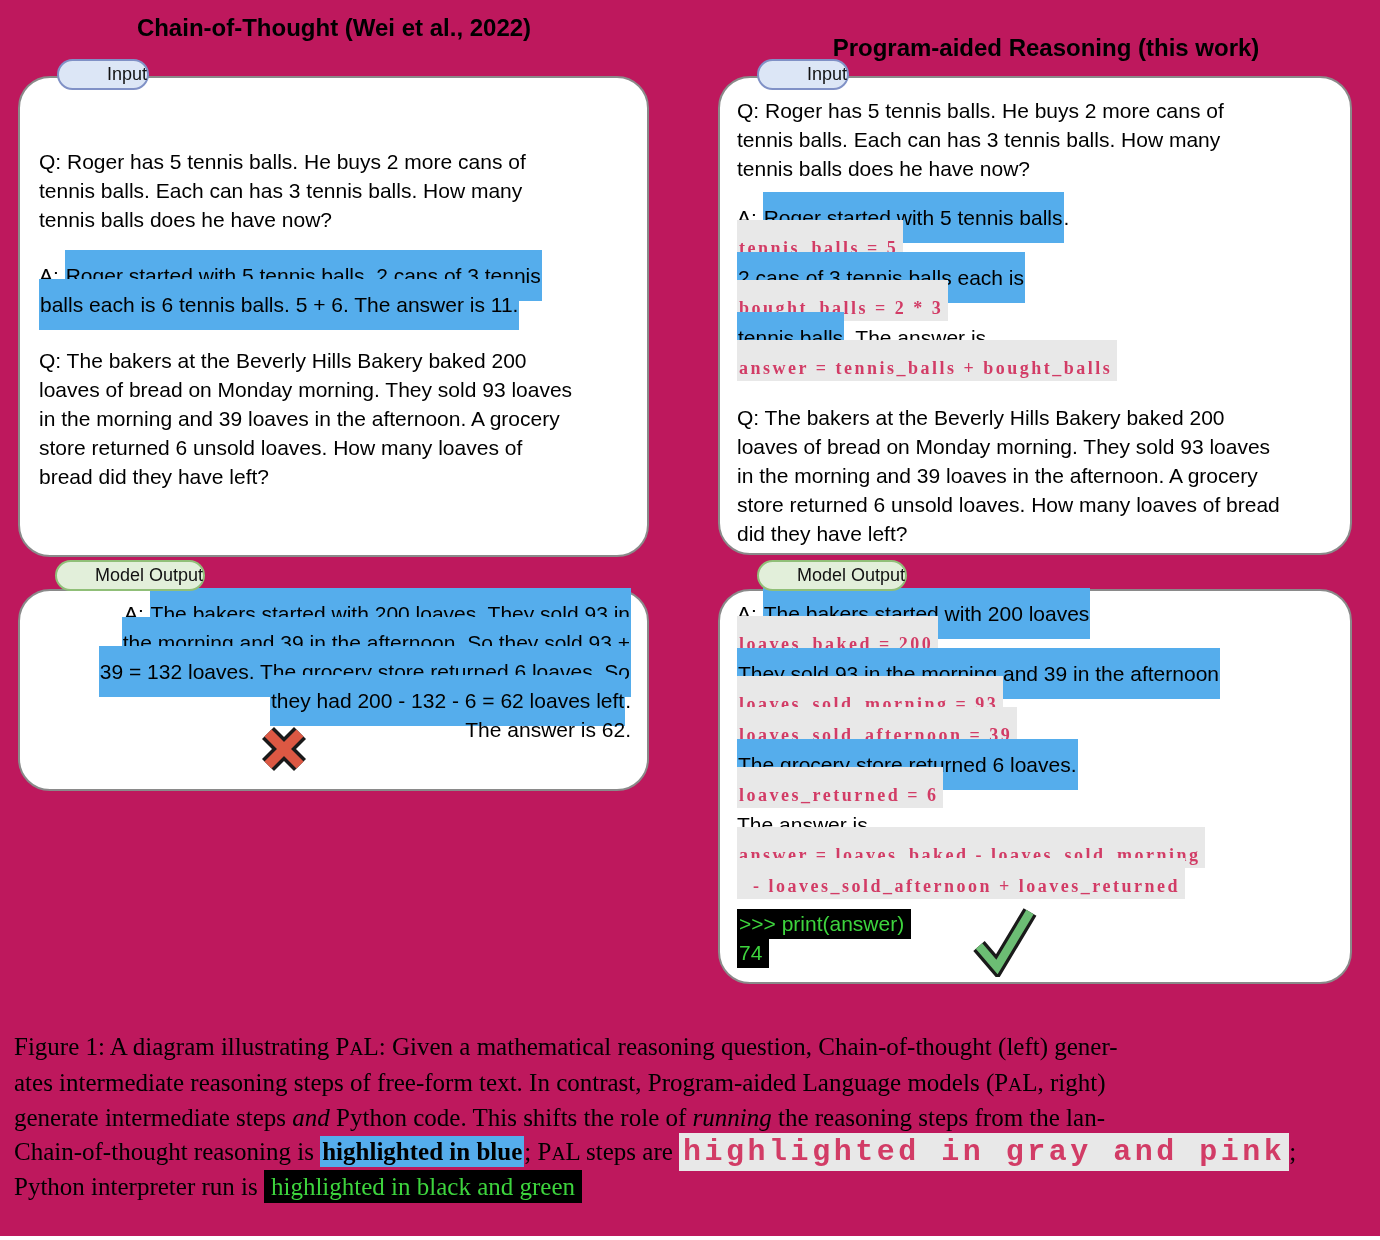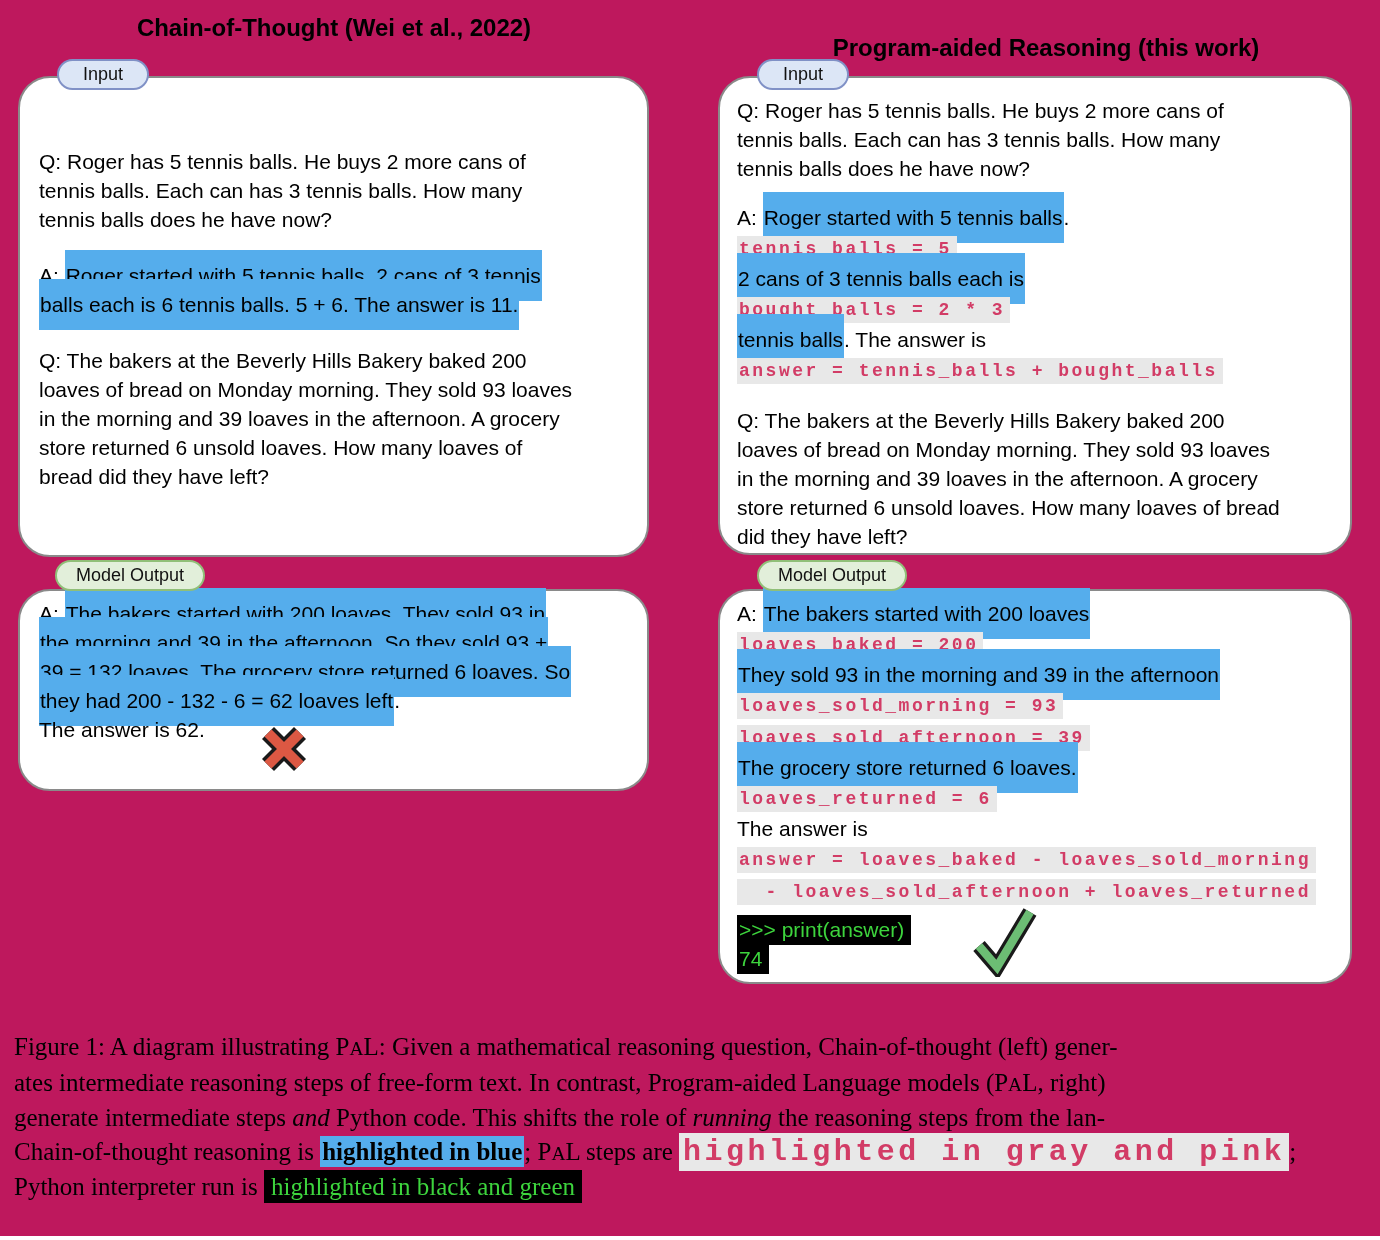--- a/index.html
+++ b/index.html
@@ -9,39 +9,39 @@
   .col-title{position:absolute;top:14px;font-weight:bold;font-size:24px;text-align:center;}
   #cot-title{left:0;width:668px;}
   #pal-title{left:712px;width:668px;margin-top:20px;}
 
   .panel{position:absolute;border:2.5px solid var(--box_border,#8a8a8a);border-radius:32px;background:#fff;}
   #cot-input-box{left:18px;top:76px;width:627px;height:477px;}
   #pal-input-box{left:718px;top:76px;width:630px;height:475px;}
   #cot-output-box{left:18px;top:589px;width:627px;height:198px;}
   #pal-output-box{left:718px;top:589px;width:630px;height:391px;}
 
-  .tab{position:absolute;z-index:3;border-radius:16px;display:flex;align-items:center;justify-content:center;
+  .tab{position:absolute;z-index:3;border-radius:16px;display:flex;align-items:center;justify-content:flex-end;
        font-size:18px;color:#111;}
   .tab-input{background:var(--tab_input_fill,#dce6f6);border:2px solid var(--tab_input_border,#8091c6);}
   .tab-output{background:var(--tab_output_fill,#e2efda);border:2px solid var(--tab_output_border,#90bf78);}
   #cot-input-tab{left:57px;top:59px;width:88px;height:27px;}
   #pal-input-tab{left:757px;top:59px;width:88px;height:27px;}
   #cot-output-tab{left:55px;top:560px;width:146px;height:27px;}
   #pal-output-tab{left:757px;top:560px;width:146px;height:27px;}
 
   .content{position:absolute;font-size:21px;line-height:29px;}
   #cot-input-content{left:19px;top:69px;right:8px;}
   #pal-input-content{left:17px;top:18px;right:5px;}
-  #cot-output-content{left:19px;top:8px;right:16px;}
+  #cot-output-content{left:19px;top:8px;right:16px;text-align:right;}
   #pal-output-content{left:17px;top:8px;right:5px;}
 
   .tline{white-space:pre;min-height:29px;}
   .seg-h{background:var(--highlight_blue,#55adec);padding:14px 1px;}
-  .seg-c{font-family:Liberation Mono, monospace;font-weight:bold;font-size:18px;letter-spacing:2.5px;
-         color:var(--code_pink,#d23c66);background:var(--code_bg,#e8e8e8);padding:3px 5px 3px 2px;}
+  .seg-c{font-family:Liberation Serif, serif;font-weight:bold;font-size:18px;letter-spacing:2.5px;
+         color:var(--code_pink,#d23c66);background:var(--code_bg,#e8e8e8);padding:18px 5px 3px 2px;}
   .seg-t{background:var(--terminal_bg,#000);color:var(--terminal_green,#3dd43d);padding:3px 7px 4px 2px;}
   .seg-i{font-style:italic;}
   .seg-sc{font-size:0.78em;}
 
   #cot-input-content .tblock:not(:last-child){margin-bottom:27px;}
   #cot-output-content .tblock:not(:last-child){margin-bottom:27px;}
   #pal-input-content .tblock:not(:last-child){margin-bottom:20px;}
   #pal-output-content .tblock:not(:last-child){margin-bottom:8px;}
 
   .icon{position:absolute;z-index:4;}

